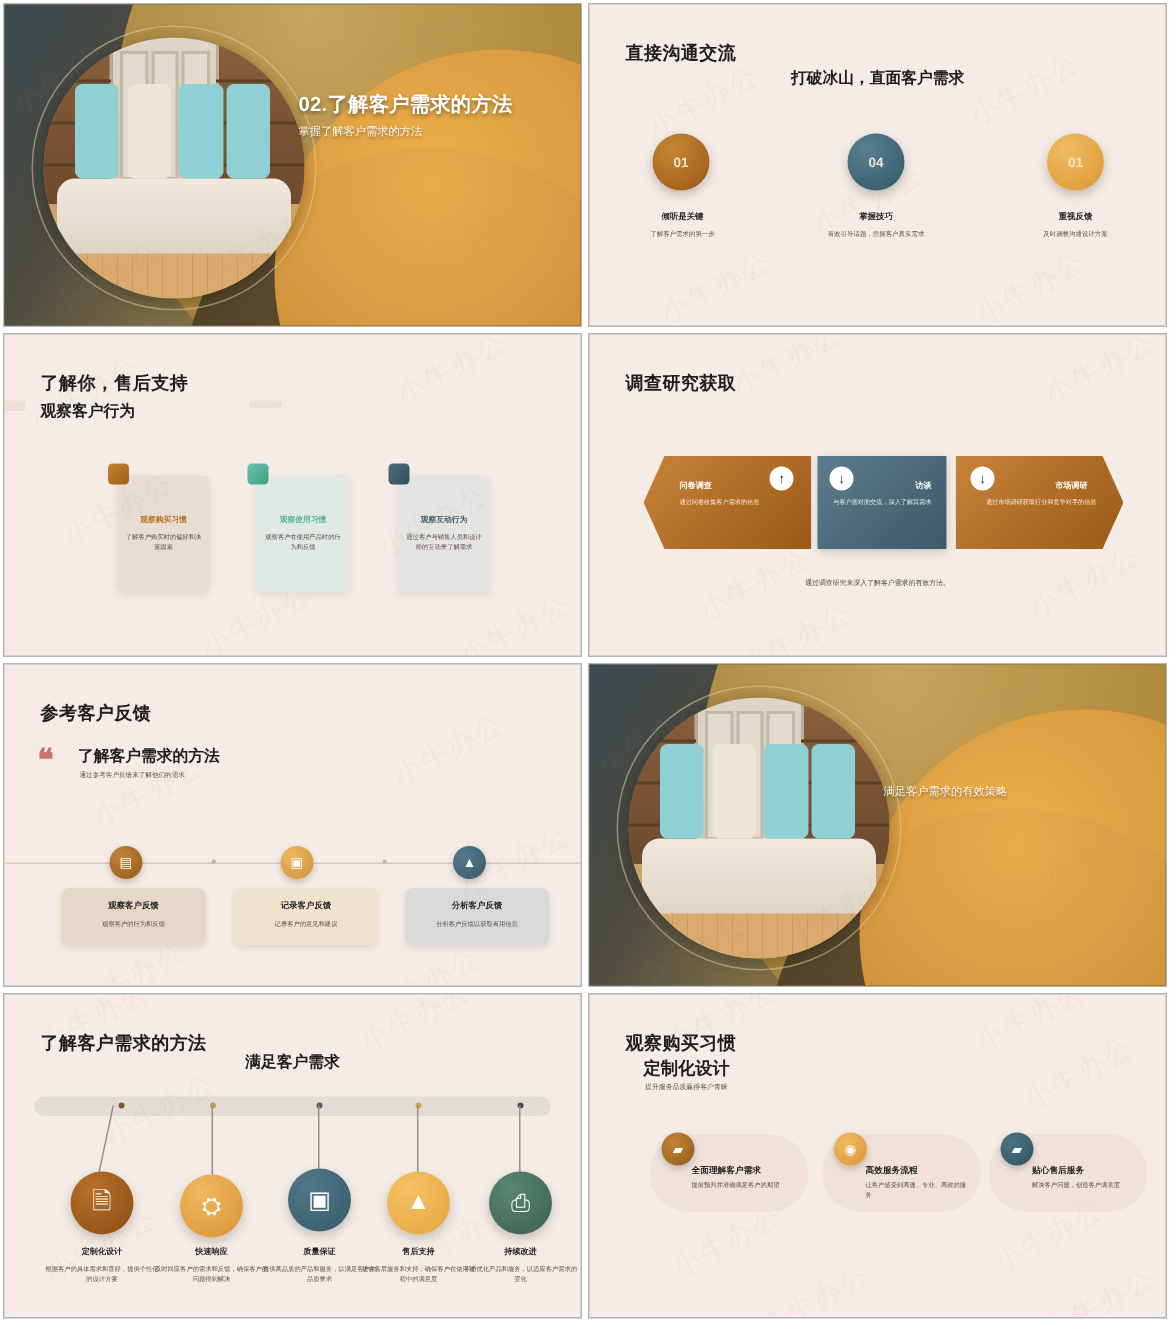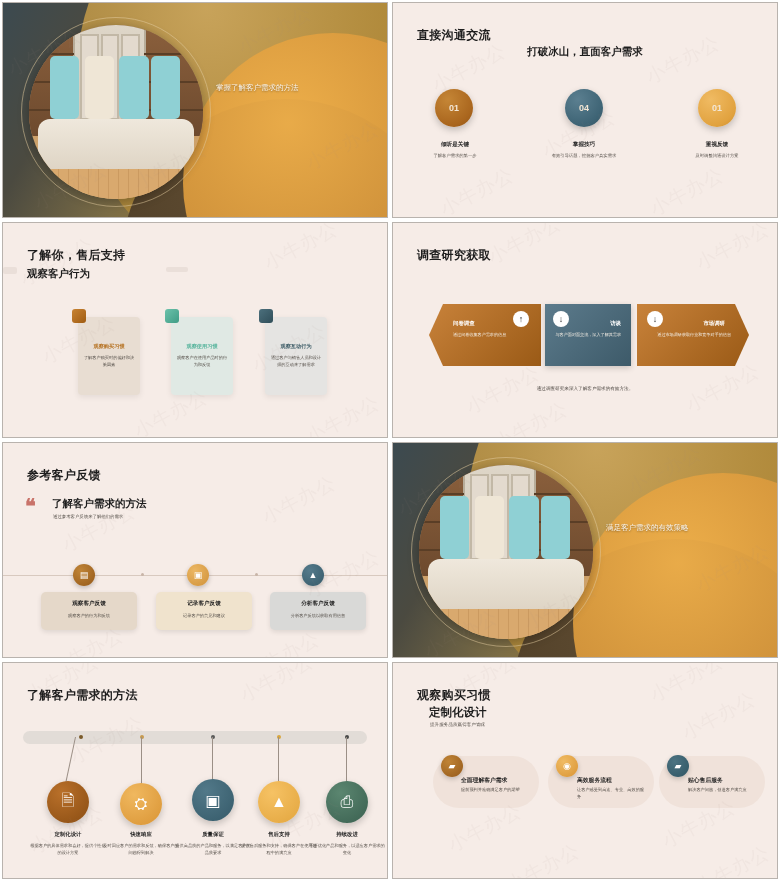--- a/index.html
+++ b/index.html
@@ -122,21 +122,20 @@
     text-shadow: 0 1px 3px rgba(0,0,0,.45);
   }
   .t-sub {
     position: absolute;
     left: 196px; top: 80px;
     width: 182px;
     z-index: 5;
     color: rgba(255,255,255,.92);
     font-size: 7.5px;
     text-shadow: 0 1px 2px rgba(0,0,0,.4);
-    margin-left: 17px;
   }
 
   
   .hdr {
     position: absolute; left: 24px; top: 24px;
     font-size: 12px; font-weight: bold; color: #1d1d1d;
     letter-spacing: .3px;
   }
   .ctr-title {
     position: absolute; left: 0; right: 0;
@@ -253,20 +252,21 @@
         <div class="shelfline" style="top:32%;left:66%;width:34%"></div>
         <div class="shelfline" style="top:48%;left:66%;width:34%"></div>
         <div class="sofa"></div>
         <div class="cush" style="left:12%;background:#8fd0d4;"></div>
         <div class="cush" style="left:32%;background:#efe6d6;"></div>
         <div class="cush" style="left:52%;background:#8fd0d4;"></div>
         <div class="cush" style="left:70%;background:#8fd0d4;"></div>
         <div class="floor"></div>
       </div>
     </div>
+    <div class="t-title">02.了解客户需求的方法</div>
     <div class="t-sub">掌握了解客户需求的方法</div>
     <div class="wm">
       <span style="left:2px;top:36px;">小牛办公</span>
       <span style="left:128px;top:150px;">小牛办公</span>
       <span style="left:232px;top:14px;">小牛办公</span>
       <span style="left:300px;top:130px;">小牛办公</span>
       <span style="left:28px;top:170px;">小牛办公</span>
     </div>
   </div>
 
@@ -444,20 +444,21 @@
       <span style="left:2px;top:36px;">小牛办公</span>
       <span style="left:128px;top:150px;">小牛办公</span>
       <span style="left:232px;top:14px;">小牛办公</span>
       <span style="left:300px;top:112px;">小牛办公</span>
       <span style="left:28px;top:178px;">小牛办公</span>
     </div>
   </div>
 
   <div class="slide">
     <div class="hdr">了解客户需求的方法</div>
+    <div class="ctr-title" style="top:38px;">满足客户需求</div>
 
     <div class="bar7" style="top:68px;"></div>
 
     <div class="pin" style="left:76px; top:72px; background:#7a5a2a;"></div>
     <div class="stem" style="left:72px; top:74px; height:52px; transform:rotate(12deg);"></div>
     <div class="ic7" style="left:44px; top:118px; background:radial-gradient(circle at 34% 28%,#b9702a,#8a4d12);">🗎</div>
     <div class="lbl7" style="left:26px; top:168px;">定制化设计</div>
     <div class="des7" style="left:26px; top:180px;">根据客户的具体需求和喜好，提供个性化的设计方案</div>
 
     <div class="pin" style="left:137px; top:72px; background:#c79a50;"></div>

